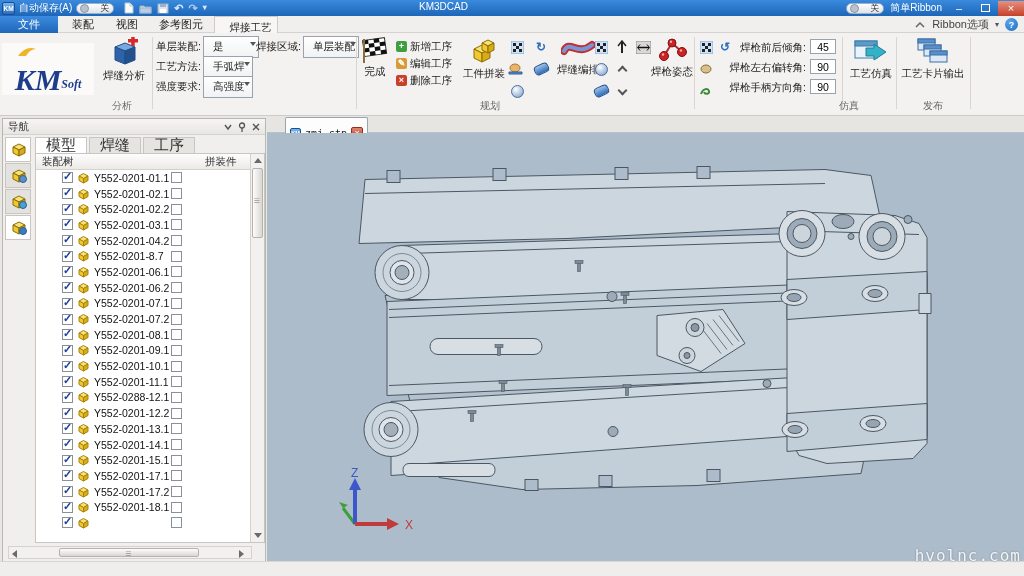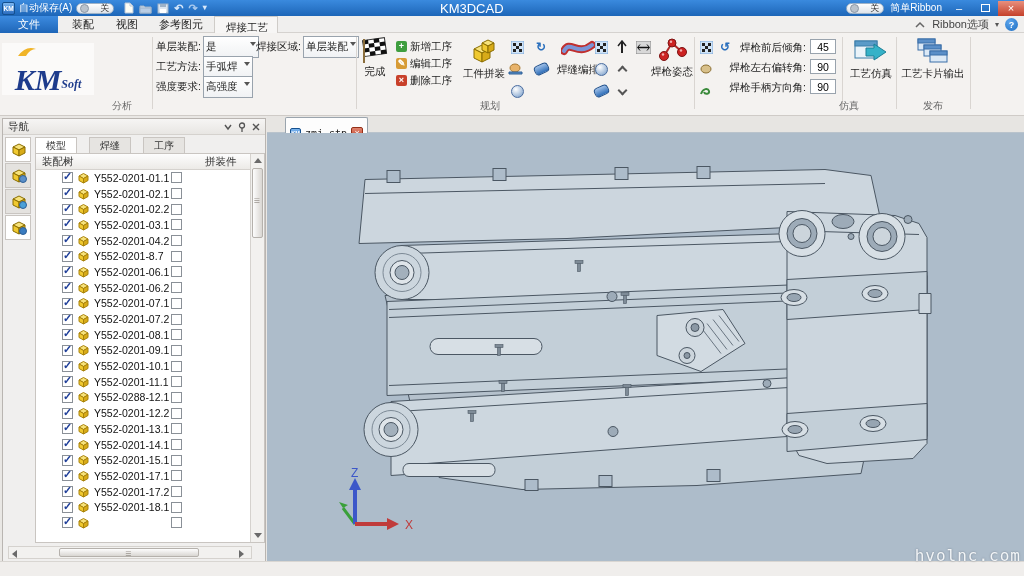--- a/index.html
+++ b/index.html
@@ -12,21 +12,21 @@
   .appicon{width:13px;height:13px;margin:0 4px 0 2px;border-radius:2px;
     background:linear-gradient(#7db7f0,#2a6cc0);color:#fff;font-size:6.5px;font-weight:bold;
     display:flex;align-items:center;justify-content:center;border:1px solid #14508f;box-sizing:border-box;}
   .tb-label{font-size:10px;margin-right:4px;}
   .toggle{width:38px;height:11px;border-radius:6px;background:linear-gradient(#fdfdfd,#dfe4ea);
     display:flex;align-items:center;font-size:9px;color:#333;margin-right:6px;border:1px solid #9db2c8;box-sizing:border-box;}
   .toggle .dot{width:7px;height:7px;border-radius:50%;background:#b9c2cc;margin:0 5px 0 3px;border:1px solid #8b97a5;}
   .qat{display:flex;align-items:center;gap:5px;margin-left:4px;}
   .qat svg{display:block;}
   .qat .uglyph{font-size:11px;line-height:10px;color:#d7e8fb;font-weight:bold;}
-  .tb-title{position:absolute;left:440px;top:1px;font-size:13px;color:#fff;}
+  .tb-title{position:absolute;left:419px;top:1px;font-size:10px;color:#fff;}
   .tb-right{position:absolute;right:0;top:0;height:16px;display:flex;align-items:center;}
   .winbtn{width:26px;height:15px;display:flex;align-items:center;justify-content:center;color:#fff;font-size:11px;}
   .winbtn.close{background:linear-gradient(#e8907e,#c4402a);}
   .maxglyph{width:7px;height:6px;border:1px solid #fff;display:inline-block;}
   
   .menubar{position:absolute;left:0;top:16px;width:1024px;height:17px;background:#f0efee;border-bottom:1px solid #d5d2cf;box-sizing:border-box;}
   .mtab{position:absolute;top:0;height:17px;display:flex;align-items:center;justify-content:center;font-size:11px;color:#222;}
   .mtab.file{background:linear-gradient(#3c8be0,#1f66b8);color:#fff;}
   .mtab.sel{background:#f7f6f5;border:1px solid #cfccc8;border-bottom:none;box-sizing:border-box;}
   .menu-right{position:absolute;right:6px;top:0;height:17px;display:flex;align-items:center;gap:6px;color:#444;}
@@ -39,21 +39,21 @@
   .bigbtn{position:absolute;top:4px;display:flex;flex-direction:column;align-items:center;gap:2px;cursor:default;}
   .bigbtn .cap{font-size:10.5px;color:#222;white-space:nowrap;}
   .logo{position:absolute;left:2px;top:10px;width:92px;height:52px;background:#fbfaf9;
     display:flex;align-items:flex-end;justify-content:center;font-style:italic;color:#1e3c8c;}
   .logo .km{font-family:"Liberation Serif",serif;font-size:30px;font-weight:bold;line-height:30px;}
   .logo .soft{font-family:"Liberation Serif",serif;font-size:12px;font-weight:bold;line-height:22px;}
   .logo .swoosh{position:absolute;left:14px;top:2px;}
   .fld{position:absolute;display:flex;align-items:center;height:16px;}
   .fld .flabel{font-size:10.5px;margin-right:2px;white-space:nowrap;}
   .sel{height:22px;border:1px solid #99a3ad;background:linear-gradient(#fff,#f0f2f4);
-    display:flex;align-items:center;box-sizing:border-box;font-size:10.5px;padding-left:2px;position:relative;}
+    display:flex;align-items:center;box-sizing:border-box;font-size:10.5px;padding-left:9px;position:relative;}
   .sel .arr{position:absolute;right:2px;top:5px;width:0;height:0;border-left:3px solid transparent;
     border-right:3px solid transparent;border-top:4px solid #555;}
   .numbox{position:absolute;width:26px;height:15px;border:1px solid #99a3ad;background:#fff;
     font-size:10.5px;text-align:center;box-sizing:border-box;padding:0;font-family:"Liberation Sans",sans-serif;}
   .anglbl{position:absolute;width:106px;text-align:right;font-size:10.5px;white-space:nowrap;}
   .smbtn{position:absolute;width:18px;height:18px;display:flex;align-items:center;justify-content:center;}
   .opitem{display:flex;align-items:center;gap:3px;height:17px;font-size:10.5px;white-space:nowrap;}
   .opico{width:11px;height:11px;border-radius:2px;display:flex;align-items:center;justify-content:center;
     color:#fff;font-size:9px;font-weight:bold;line-height:9px;}
   .capsule{width:13px;height:8px;border-radius:4px;background:linear-gradient(#9fc0e8,#2d6db8);border:1px solid #1d4f8c;transform:rotate(-25deg);}
@@ -67,22 +67,22 @@
   
   .nav{position:absolute;left:2px;top:2px;width:264px;height:444px;background:#f0efee;border:1px solid #b9b5b1;box-sizing:border-box;}
   .nav-head{position:absolute;left:0;top:0;width:100%;height:16px;background:linear-gradient(#f6f5f4,#e8e6e3);
     border-bottom:1px solid #d5d2ce;box-sizing:border-box;display:flex;align-items:center;font-size:10.5px;color:#333;padding-left:5px;}
   .nav-head-icons{position:absolute;right:4px;top:3px;display:flex;gap:4px;}
   .cubestrip{position:absolute;left:2px;top:18px;width:28px;}
   .cubebtn{width:26px;height:25px;display:flex;align-items:center;justify-content:center;margin-bottom:1px;
     background:#e4e2df;border:1px solid #c9c5c1;box-sizing:border-box;}
   .cubebtn.on{background:#fff;}
   .ntabs{position:absolute;left:32px;top:18px;display:flex;}
-  .ntab{height:16px;padding:0 10px;display:flex;align-items:center;font-size:10px;color:#333;
-    background:#e6e4e1;border:1px solid #c9c5c1;border-bottom:none;margin-right:12px;box-sizing:border-box;}
+  .ntab{height:16px;padding:0 10px;display:flex;align-items:center;font-size:15px;color:#333;
+    background:#e6e4e1;border:1px solid #c9c5c1;border-bottom:none;margin-right:2px;box-sizing:border-box;}
   .ntab.on{background:#fff;}
   .treebox{position:absolute;left:32px;top:34px;width:230px;height:390px;background:#fff;border:1px solid #c9c5c1;box-sizing:border-box;overflow:hidden;}
   .thead{position:absolute;left:0;top:0;width:215px;height:16px;background:linear-gradient(#fdfdfd,#eceae7);
     border-bottom:1px solid #d5d2ce;box-sizing:border-box;display:flex;align-items:center;font-size:10.5px;color:#333;}
   .thead .c1{padding-left:6px;flex:1;}
   .thead .c2{width:46px;}
   .tlist{position:absolute;left:0;top:16px;width:170px;height:374px;overflow:hidden;}
   .trow{height:15.7px;display:flex;align-items:center;padding-left:26px;box-sizing:border-box;}
   .cb{width:11px;height:11px;background:#fff;border:1px solid #8a9097;box-sizing:border-box;position:relative;flex:none;}
   .cb.checked::after{content:"\2713";position:absolute;left:0px;top:-3px;font-size:11px;color:#21409a;font-weight:bold;}
@@ -171,20 +171,30 @@
 
   <div class="ribbon">
     <div class="logo">
       <svg class="swoosh" width="28" height="12">
           <path d="M2,11 Q10,0 20,4 Q14,4 10,11" fill="#f0b428"></path>
         </svg>
       <span class="km">KM</span>
       <span class="soft">Soft</span>
     </div>
 
+    <div class="bigbtn" style="left:98px;width:52px;">
+      <svg width="30" height="30">
+        <polygon points="6,10 16,6 26,10 16,14" fill="#7aa7dd" stroke="#1d4f8c"></polygon>
+        <polygon points="6,10 16,14 16,27 6,23" fill="#2f62a8" stroke="#1d4f8c"></polygon>
+        <polygon points="26,10 16,14 16,27 26,23" fill="#24508c" stroke="#1d4f8c"></polygon>
+        <rect x="19" y="2" width="10" height="3.5" fill="#d42a2a"></rect>
+          <rect x="22.2" y="-1" width="3.5" height="10" fill="#d42a2a"></rect>
+      </svg>
+      <span class="cap">焊缝分析</span>
+    </div>
     <div class="grouplabel" style="left:92px;width:60px;">分析</div>
     <div class="sep" style="left:152px;"></div>
 
     <div class="fld" style="left:156px;top:6px;">
       <span class="flabel">单层装配:</span>
       <div class="sel" style="width:56px;">
           <span>是</span>
           <span class="arr"></span>
         </div>
     </div>

